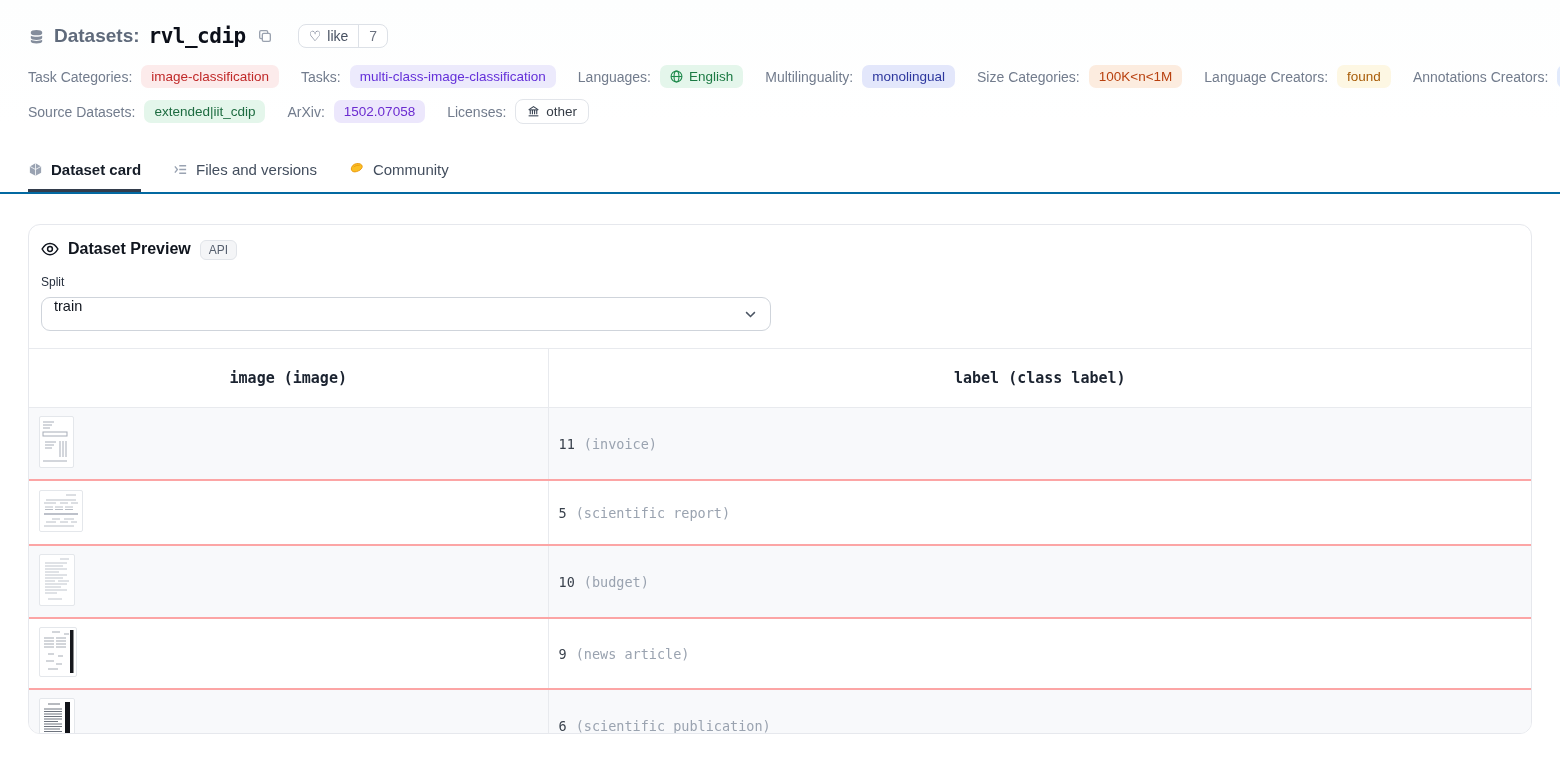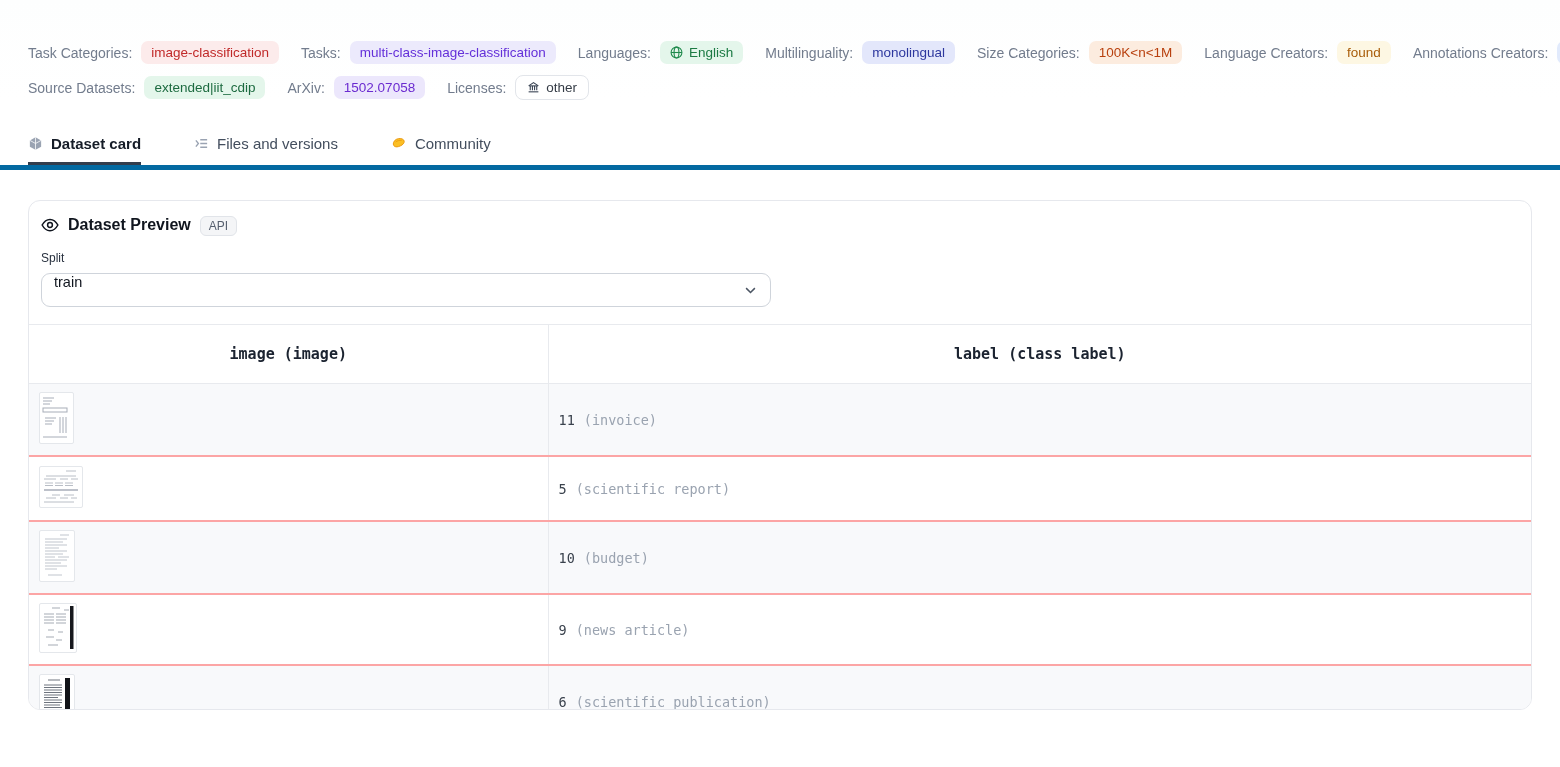--- a/index.html
+++ b/index.html
@@ -33,21 +33,21 @@
   .tag-green   { background:#e4f6eb; color:#1b7a43; }
   .tag-indigo  { background:#e3e7fb; color:#2d379e; }
   .tag-orange  { background:#fcecdf; color:#b8400e; }
   .tag-yellow  { background:#fdf7e3; color:#a85c08; }
   .tag-blue    { background:#e1eafc; color:#2443c4; }
   .tag-green2  { background:#e4f6eb; color:#1d6b40; }
   .tag-violet  { background:#ece7fc; color:#6b2bd0; }
   .tag-outline { background:#ffffff; color:#353c46; border:1px solid #e2e5ea; border-radius:8px; padding:3px 11px; }
 
   
-  .tabbar { display:flex; align-items:stretch; gap:53px; margin-top:27px; padding:0 28px; border-bottom:5px solid #0369a1; height:43px; }
+  .tabbar { display:flex; align-items:stretch; gap:32px; margin-top:27px; padding:0 28px; border-bottom:2px solid #0369a1; height:43px; }
   .tab { display:flex; align-items:center; gap:8px; font-size:15px; color:#434e5e; cursor:pointer; padding-bottom:2px; border-bottom:3px solid transparent; }
   .tab.active { color:#151c27; font-weight:bold; border-bottom:3px solid #333d4c; }
 
   
   .main { padding:30px 28px 0 28px; background:#ffffff; }
   .card { width:1504px; height:510px; background:#ffffff; border:1px solid #e6e8ed; border-radius:12px; overflow:hidden; }
   .preview-head { display:flex; align-items:flex-start; gap:9px; padding:15px 12px 0 12px; }
   .preview-title { font-size:16px; font-weight:bold; color:#10151e; }
   .api-badge { font-size:12px; color:#565f6e; background:#f4f5f7; border:1px solid #e1e4e9; border-radius:6px; padding:2px 8px; cursor:pointer; }
   .split-label { font-size:12px; color:#27303e; margin:15px 12px 0 12px; }
@@ -71,20 +71,42 @@
 
   .thumb { display:inline-block; background:#fff; border:1px solid #e4e7eb; border-radius:2px; line-height:0; }
   .thumb svg { display:block; }
 
   .icon-svg { display:block; }
 </style>
 </head>
 <body>
 
 <header class="hf-header">
+  <div class="title-row">
+    <span class="db-icon">
+      <svg class="icon-svg" width="17" height="17" viewBox="0 0 24 24" fill="currentColor">
+          <path d="M4 5.5C4 3.9 7.6 2.8 12 2.8s8 1.1 8 2.7v2.2c0 1.6-3.6 2.7-8 2.7S4 9.3 4 7.7V5.5zm0 5.4c1.7 1.1 4.9 1.6 8 1.6s6.3-.5 8-1.6v3.3c0 1.6-3.6 2.7-8 2.7s-8-1.1-8-2.7v-3.3zm0 5.8c1.7 1.1 4.9 1.6 8 1.6s6.3-.5 8-1.6v2.4c0 1.6-3.6 2.7-8 2.7s-8-1.1-8-2.7v-2.4z"></path>
+        </svg>
+    </span>
+    <span class="crumb-label">Datasets:</span>
+    <span class="ds-name">rvl_cdip</span>
+    <span class="copy-btn">
+      <svg class="icon-svg" width="16" height="16" viewBox="0 0 24 24" fill="none" stroke="currentColor" stroke-width="2">
+          <rect x="8" y="8" width="12" height="12" rx="2"></rect>
+          <path d="M16 8V6a2 2 0 0 0-2-2H6a2 2 0 0 0-2 2v8a2 2 0 0 0 2 2h2"></path>
+        </svg>
+    </span>
+    <span class="like-group">
+      <span class="like-main">
+        <span class="heart">♡</span>
+        <span>like</span>
+      </span>
+      <span class="like-count">7</span>
+    </span>
+  </div>
 
   <div class="tags-row">
     <span class="tag-group">
       <span class="tag-label">Task Categories:</span>
       <span class="tag tag-red">image-classification</span>
     </span>
     <span class="tag-group">
       <span class="tag-label">Tasks:</span>
       <span class="tag tag-purple">multi-class-image-classification</span>
     </span>

